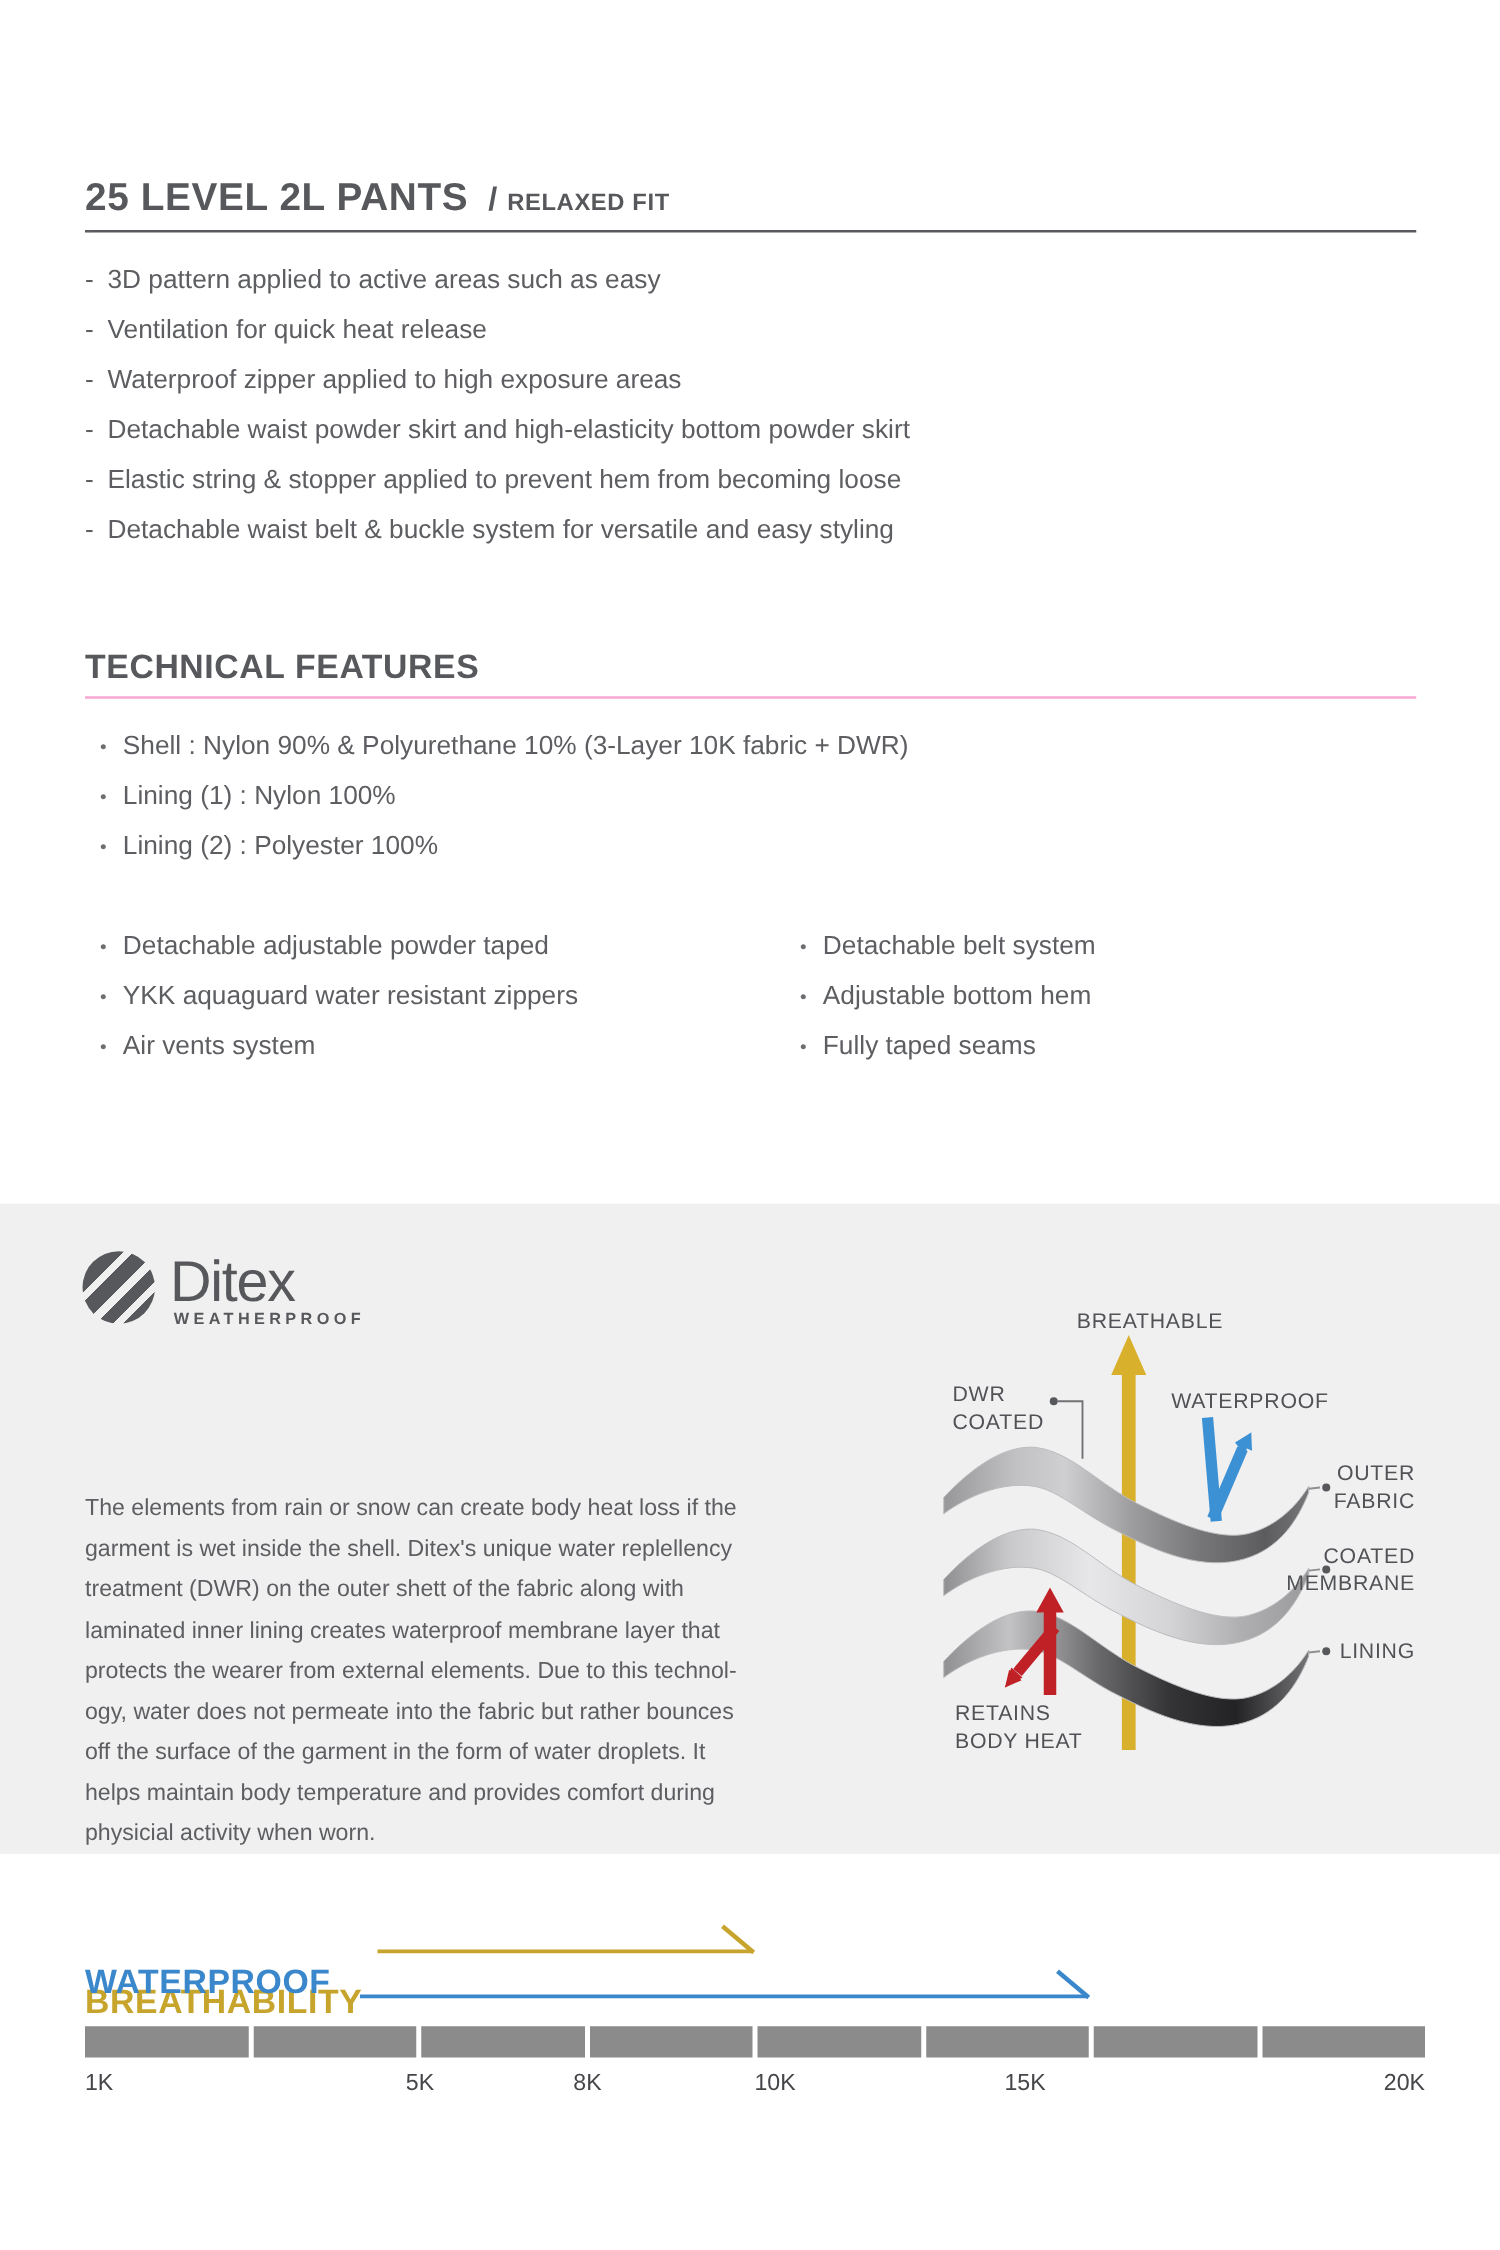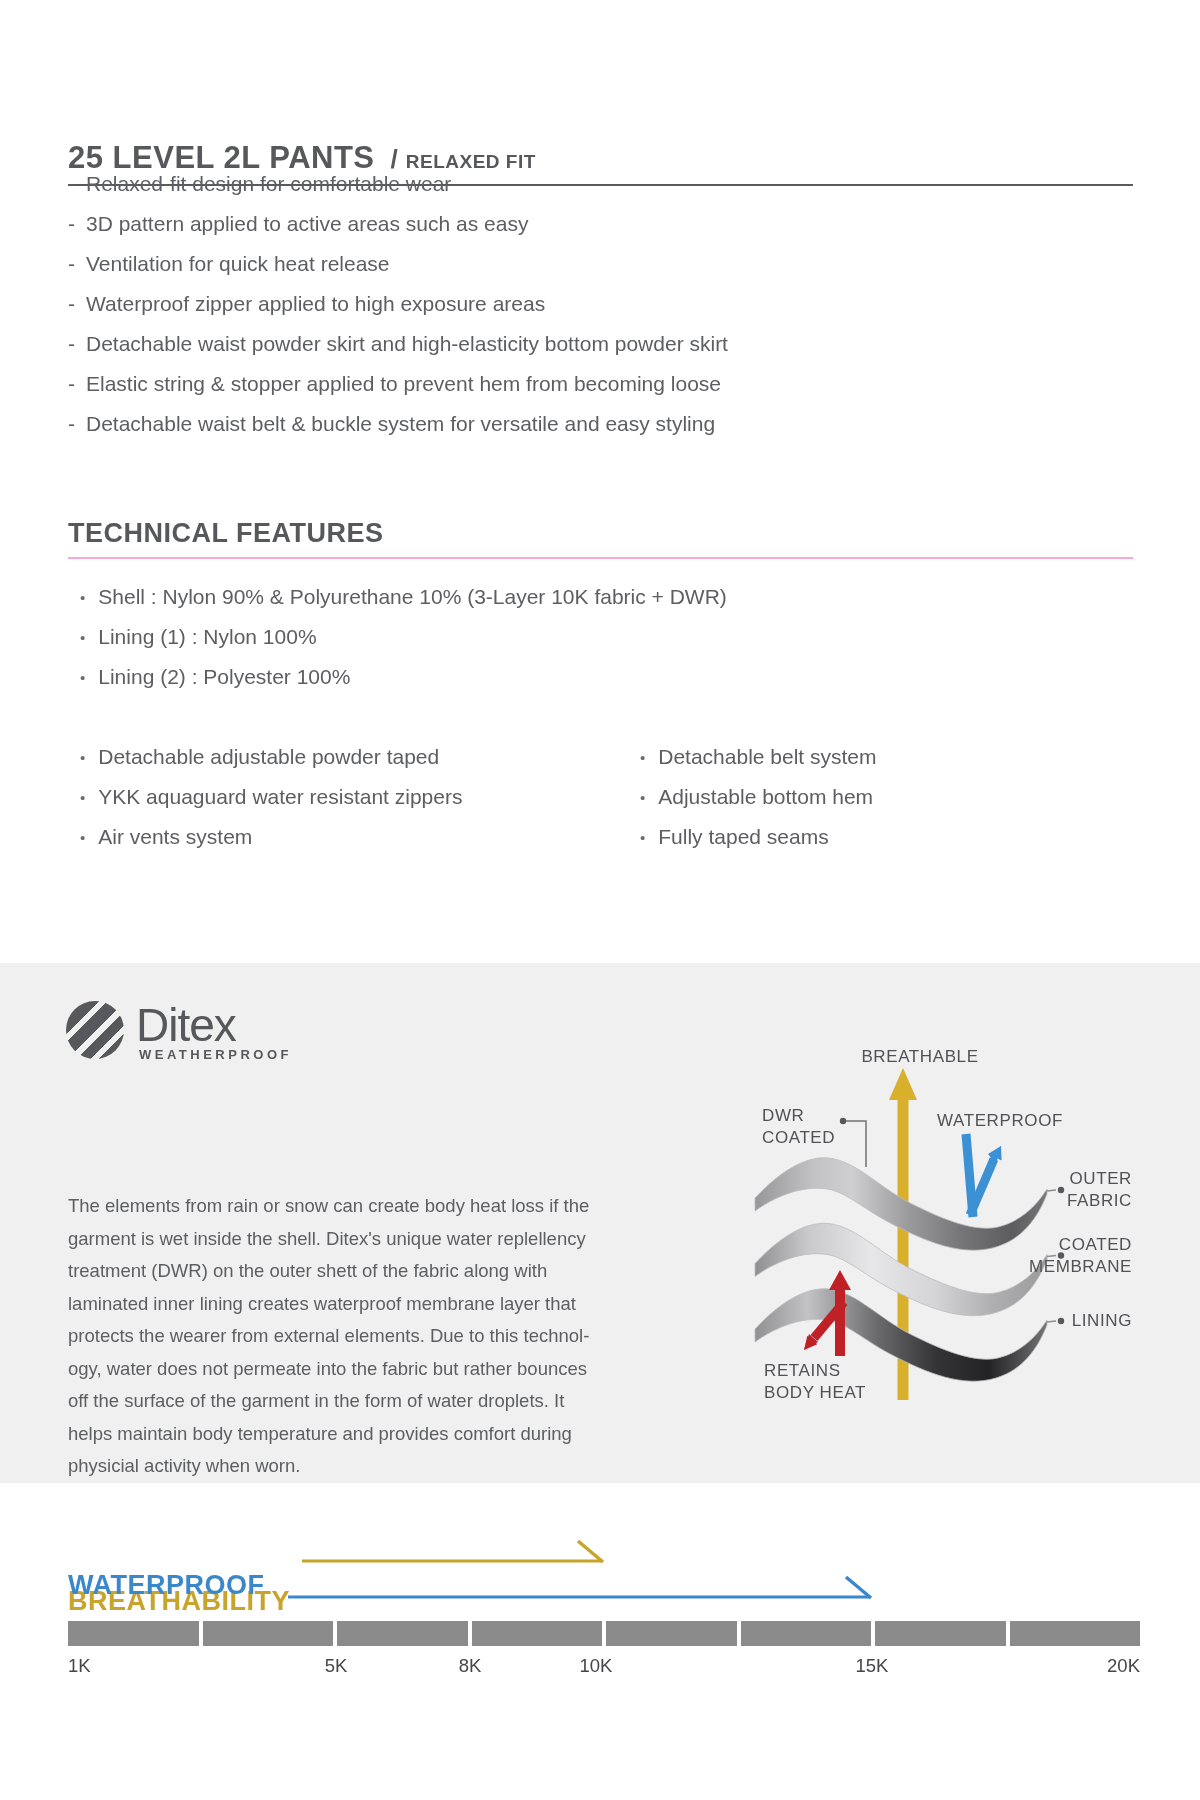--- a/index.html
+++ b/index.html
@@ -68,21 +68,20 @@
 
   <div class="title-row">
     <span class="title-main">25 LEVEL 2L PANTS</span>
     <span class="title-sep">/</span>
     <span class="title-fit">RELAXED FIT</span>
   </div>
 
   <div class="features">
     <div class="feature-item">
         <span class="dash">-</span>
-        <span>Relaxed-fit design for comfortable wear</span>
       </div>
     <div class="feature-item">
         <span class="dash">-</span>
         <span>3D pattern applied to active areas such as easy</span>
       </div>
     <div class="feature-item">
         <span class="dash">-</span>
         <span>Ventilation for quick heat release</span>
       </div>
     <div class="feature-item">
@@ -271,18 +270,18 @@
       <div class="bar-seg"></div>
       <div class="bar-seg"></div>
       <div class="bar-seg"></div>
       <div class="bar-seg"></div>
       <div class="bar-seg"></div>
     </div>
   <div class="scale-ticks">
       <span class="tick tick-left" style="left: 68px;">1K</span>
       <span class="tick tick-center" style="left: 336px;">5K</span>
       <span class="tick tick-center" style="left: 470px;">8K</span>
-      <span class="tick tick-center" style="left: 596px;">10K</span>
-      <span class="tick tick-center" style="left: 872px; text-align: center;">15K</span>
+      <span class="tick tick-center" style="left: 620px;">10K</span>
+      <span class="tick tick-center" style="left: 820px; text-align: center;">15K</span>
       <span class="tick tick-right" style="left: 1140px;">20K</span>
     </div>
 
 </div>
 
 </body></html>

